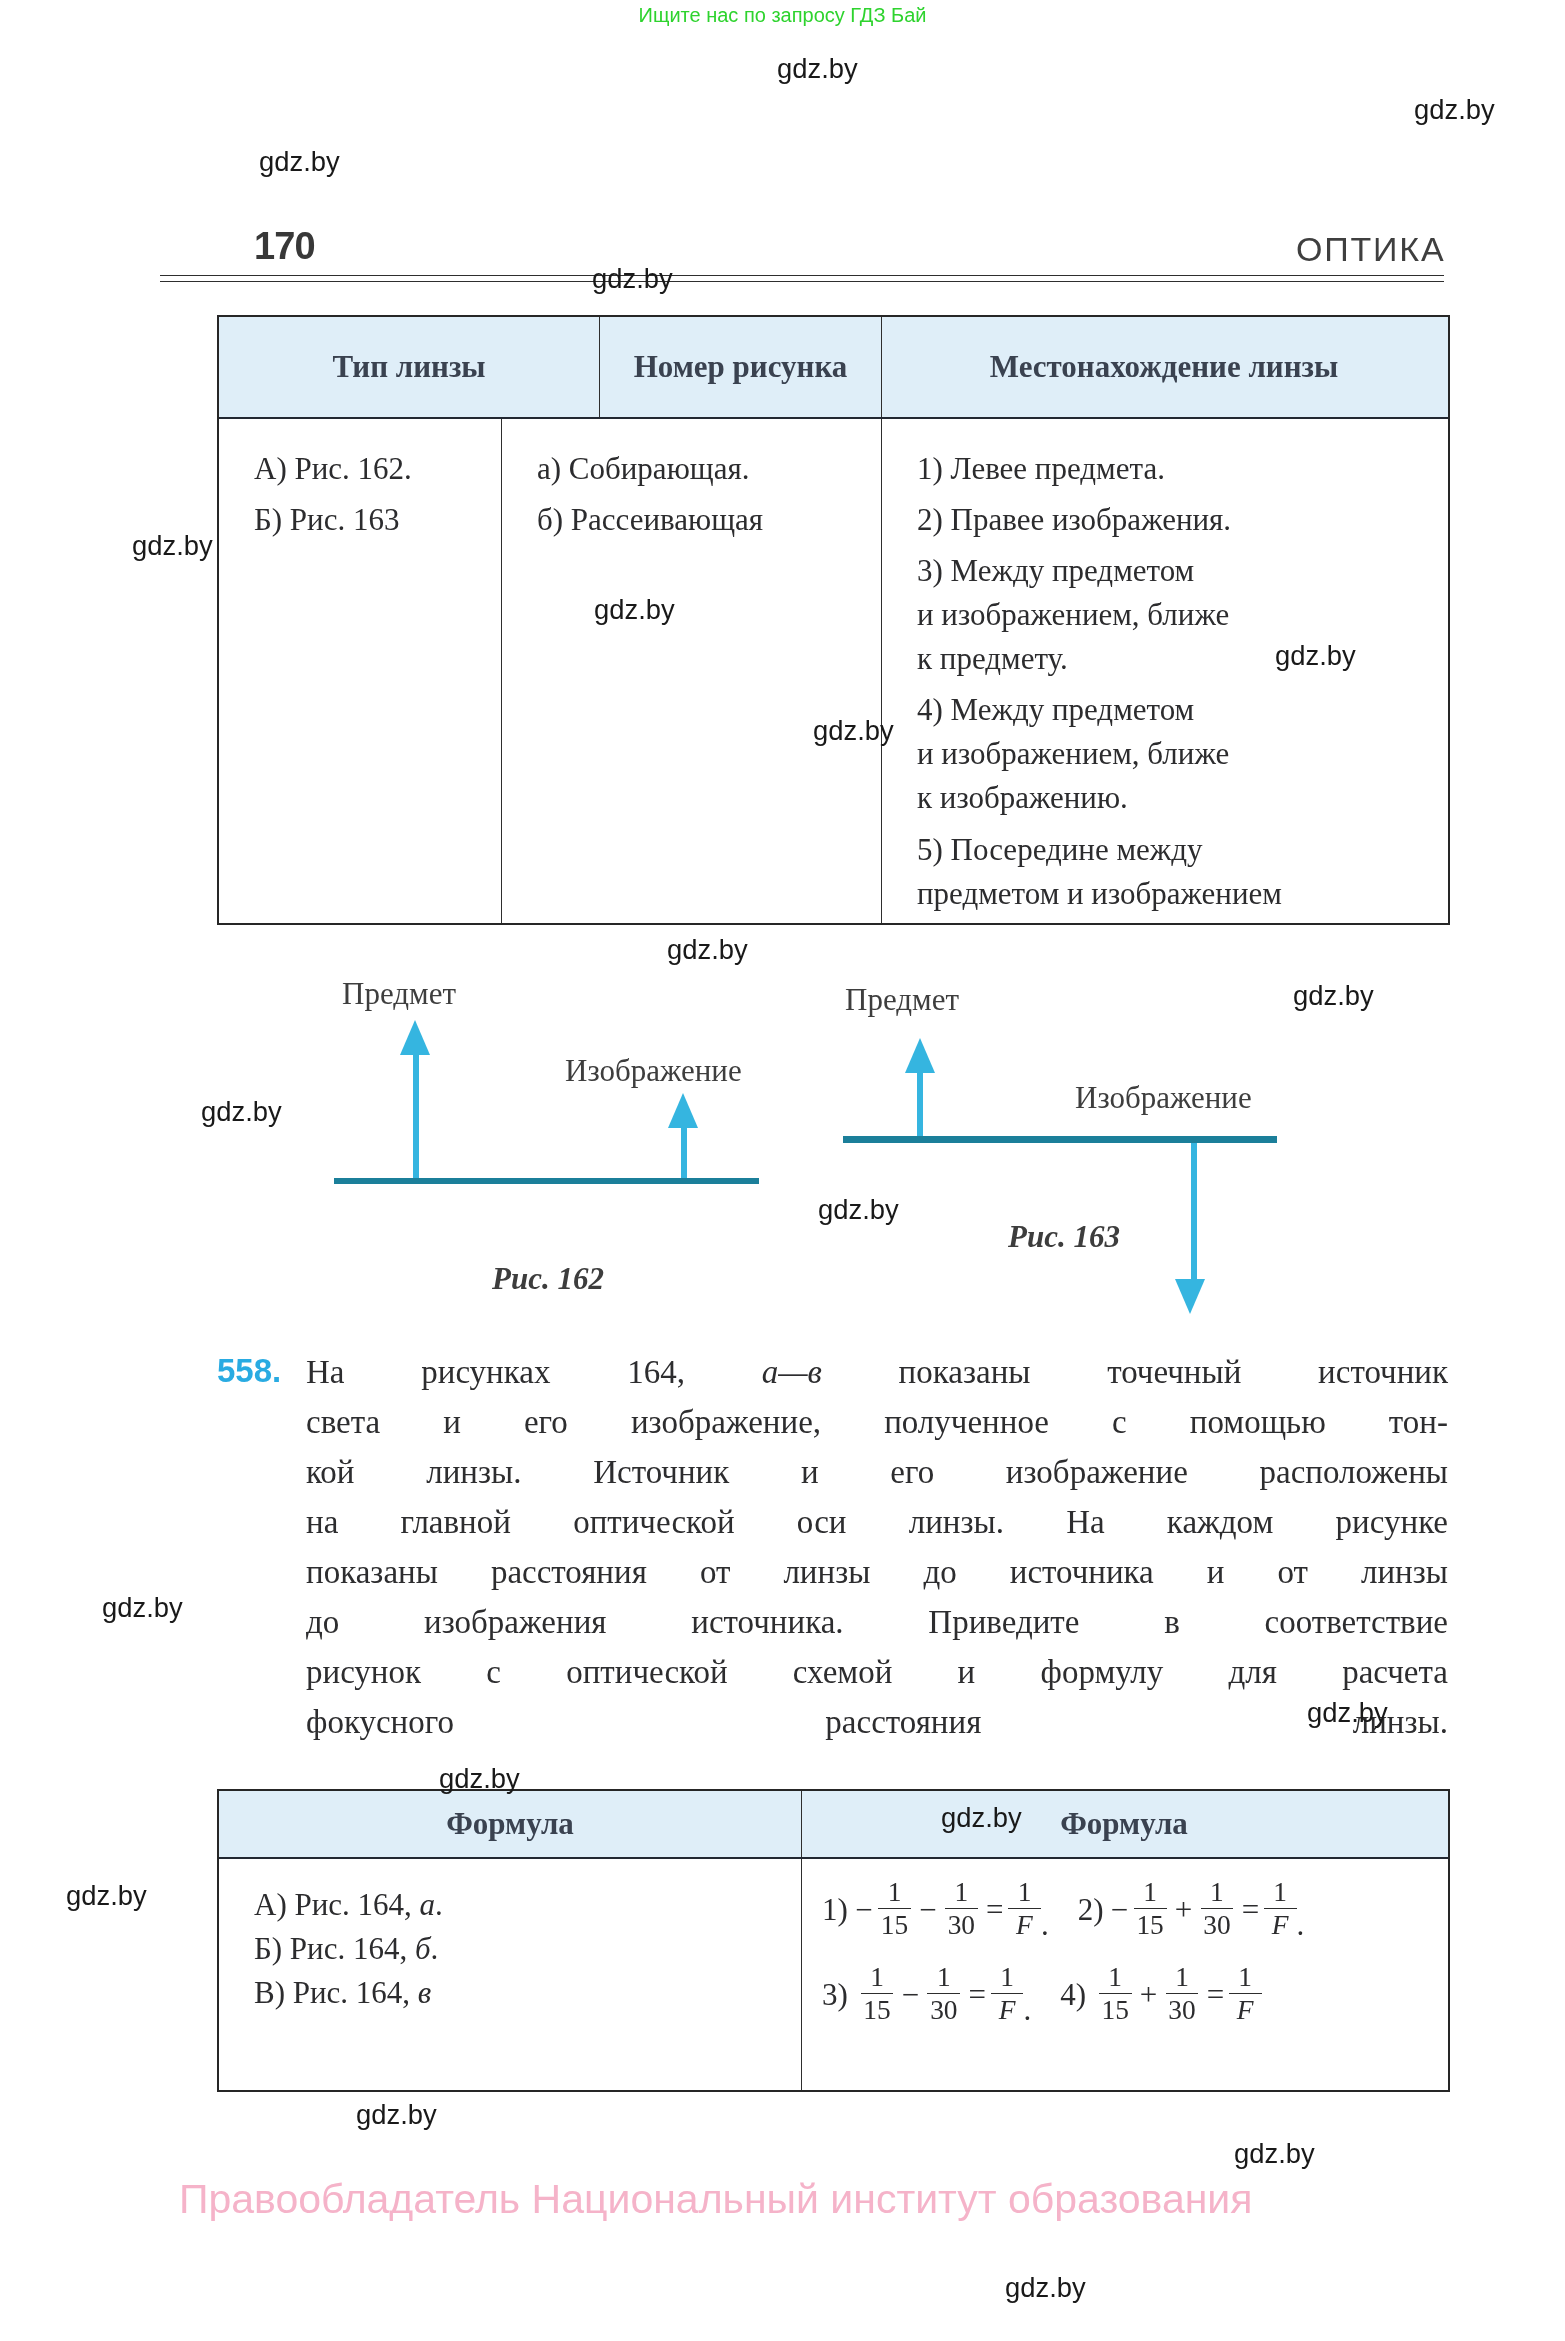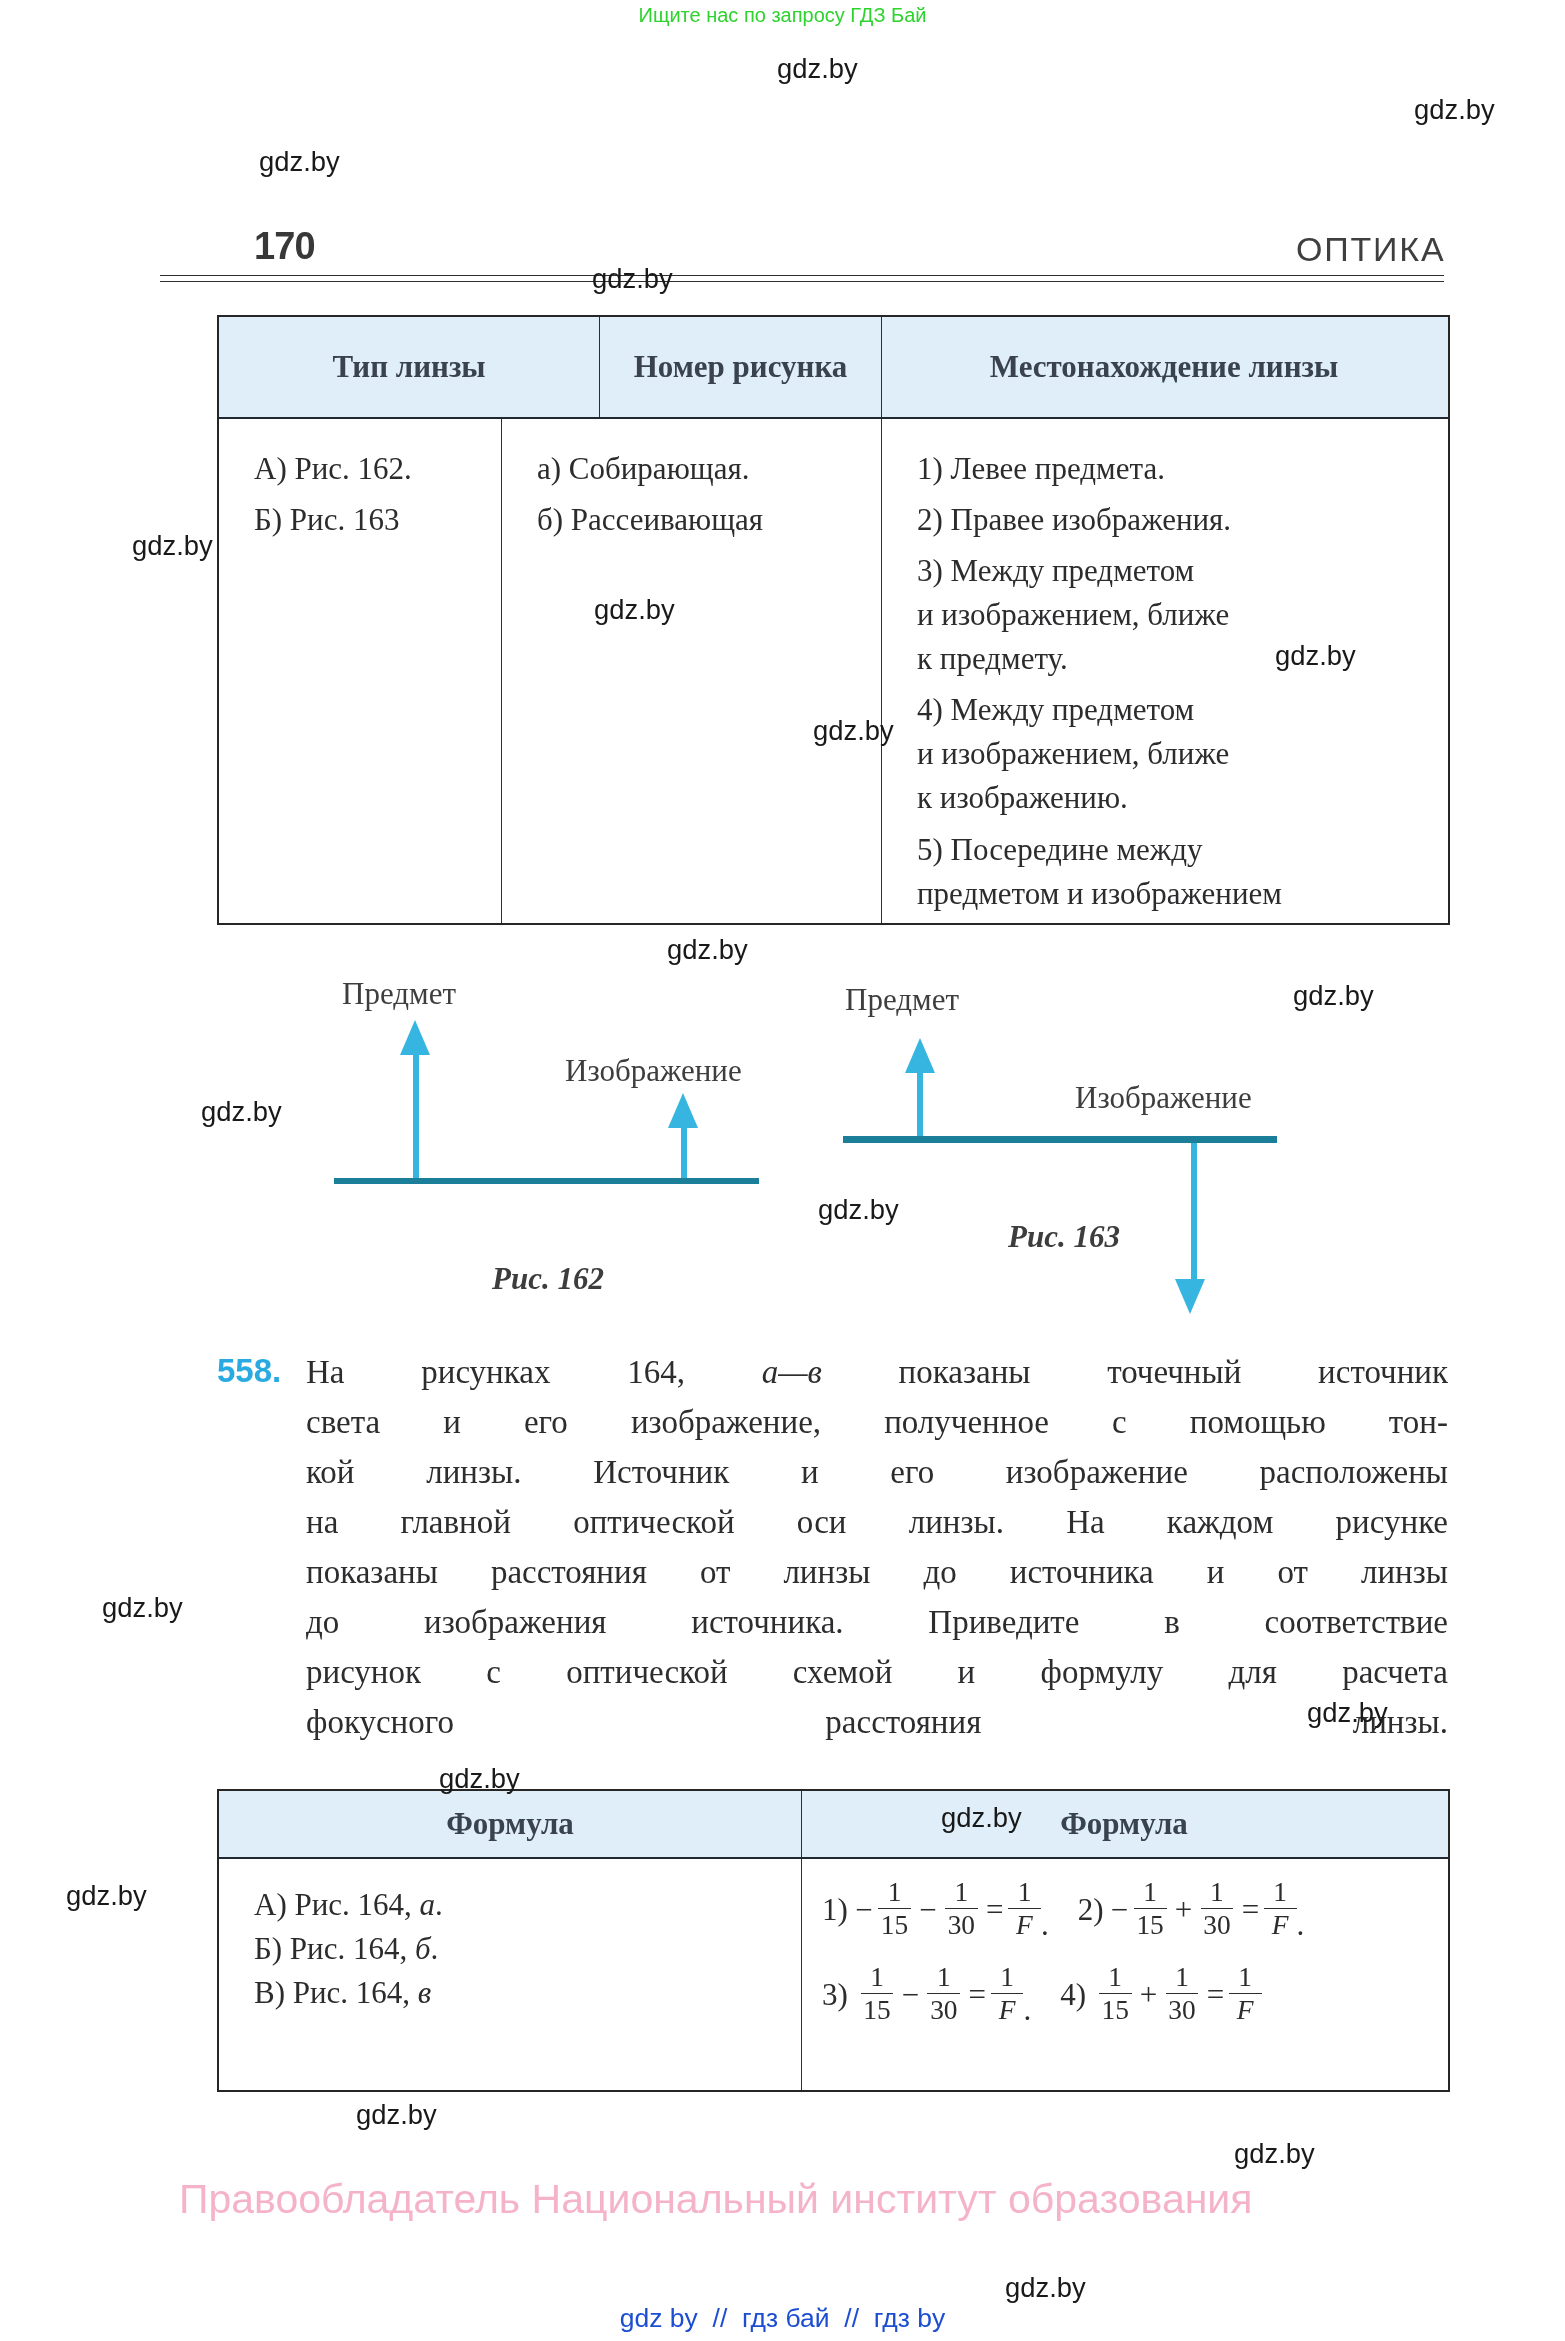--- a/index.html
+++ b/index.html
@@ -293,16 +293,15 @@
                 <span class="den den-f">F</span>
               </span>
             <span class="f-tail"></span>
           </span>
         </div>
       </div>
     </div>
   </div>
 
   <div class="copyright">Правообладатель Национальный институт образования</div>
-  <div class="promo-bottom">gdz by  //  гдз бай  //  гдз by</div>
 
 </div>
 
 
 </body></html>

